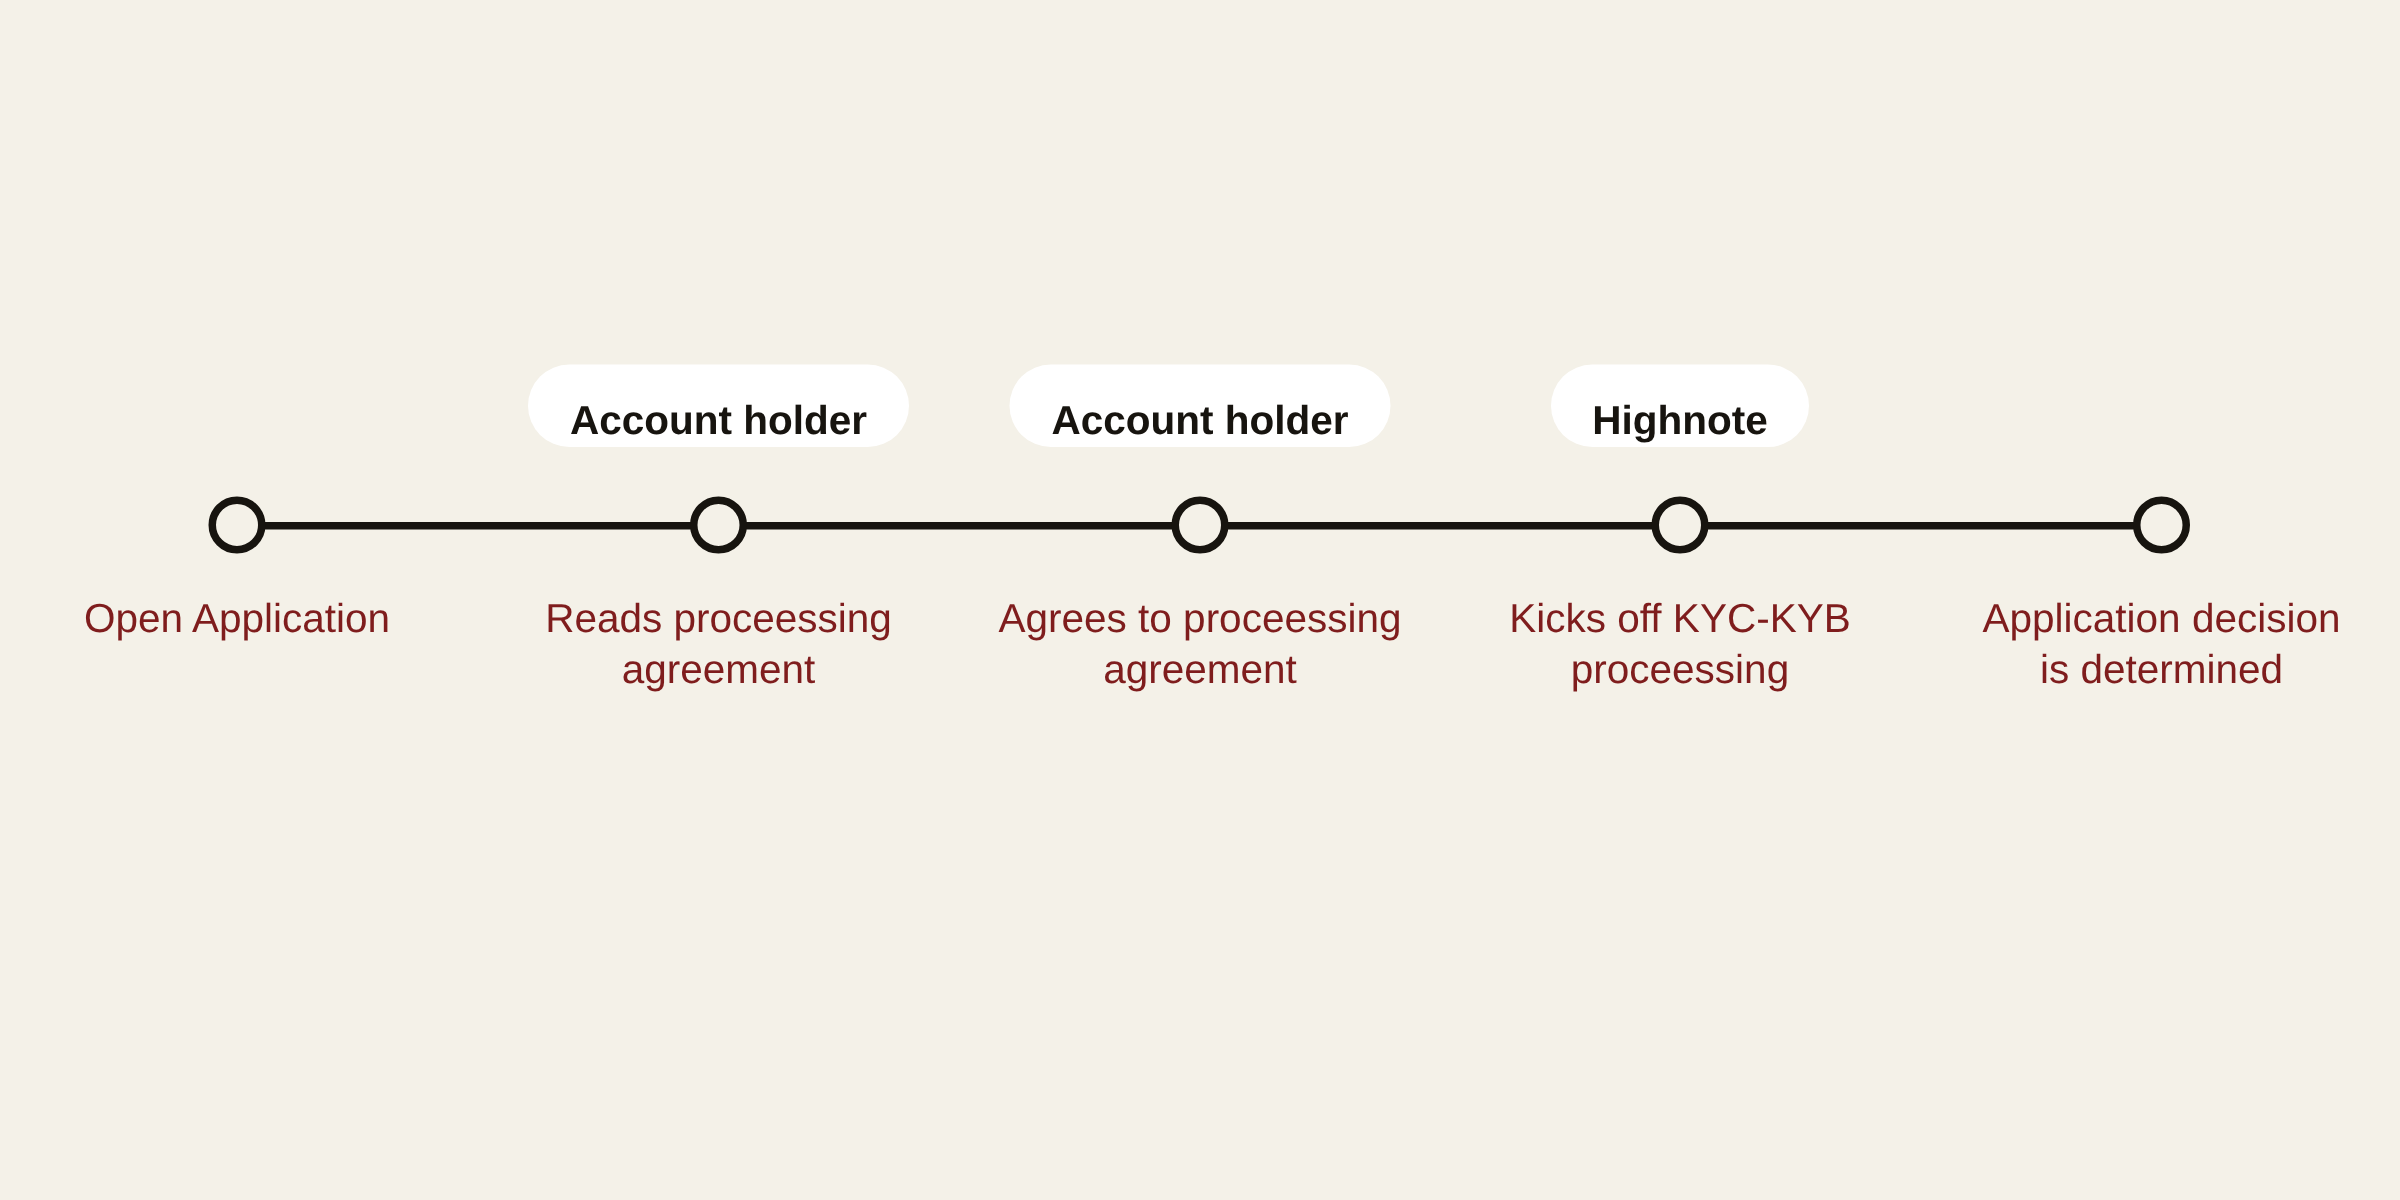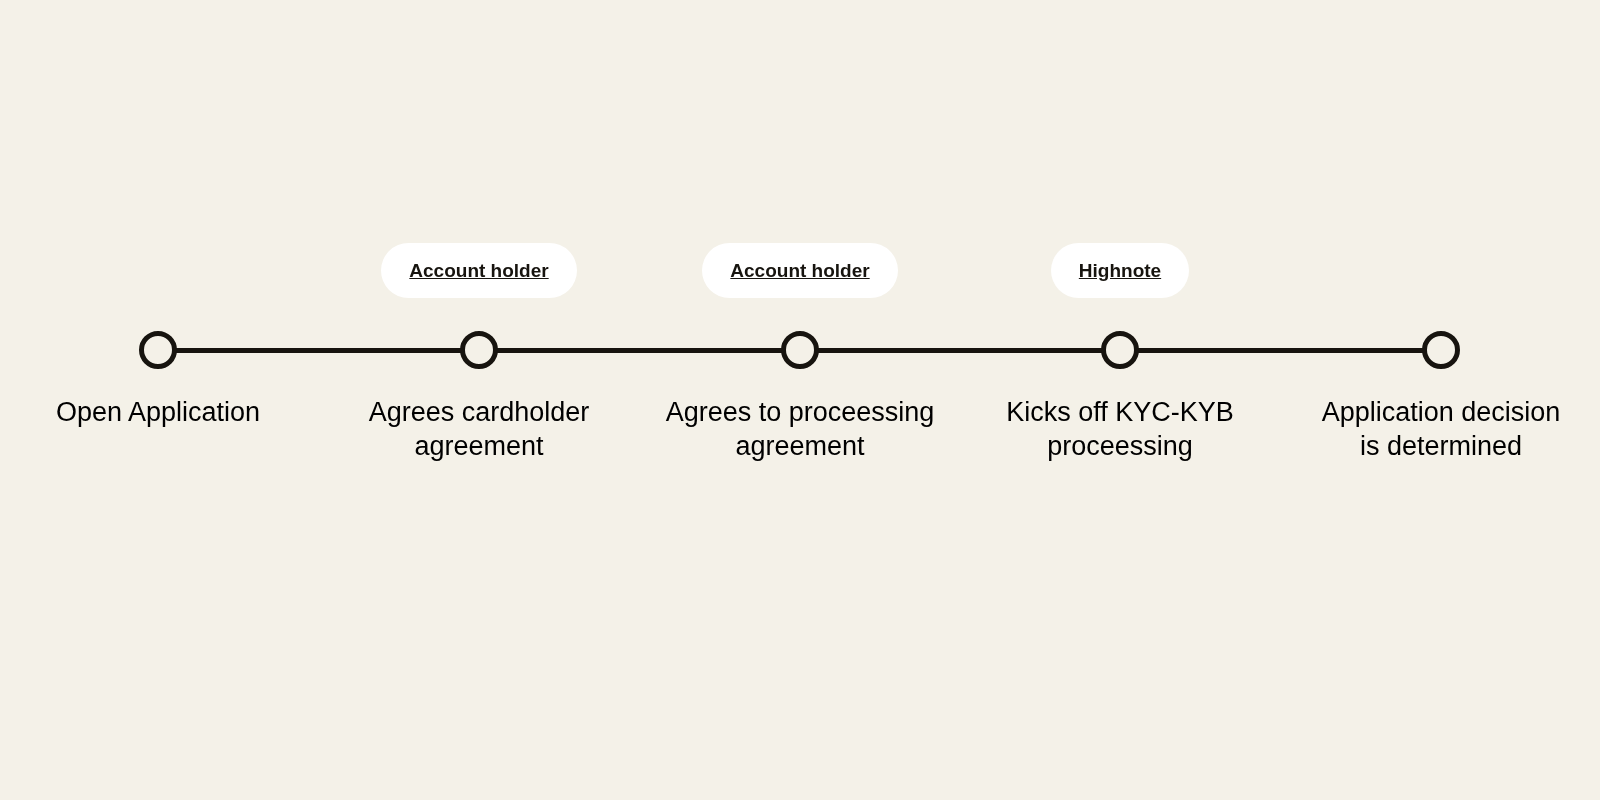--- a/index.html
+++ b/index.html
@@ -30,42 +30,41 @@
     align-items: center;
   }
   .s1 { left: -2px; }
   .s2 { left: 319px; }
   .s3 { left: 640px; }
   .s4 { left: 960px; }
   .s5 { left: 1281px; }
   .badge {
     height: 55px;
     line-height: 55px;
-    padding: 0 28px;
+    padding: 10px 28px;
     background: #ffffff;
     border-radius: 28px;
-    font-size: 19px;
+    font-size: 27px;
     font-weight: bold;
     color: #17140f;
     white-space: nowrap;
-    text-decoration: underline;
   }
   .node {
     margin-top: 33px;
     width: 38px; height: 38px;
     border: 5px solid #17140f;
     border-radius: 50%;
     background: #f4f1e8;
   }
   .label {
     margin-top: 26px;
     font-size: 27px;
     line-height: 34px;
     text-align: center;
-    color: #000000;
+    color: #7f1d1d;
     white-space: nowrap;
   }
   .label span { display: block; }
 </style>
 </head>
 <body>
 
 <div class="timeline">
   <div class="track"></div>
 
@@ -75,21 +74,21 @@
     <div class="label">
       <span>Open Application</span>
       <span></span>
     </div>
   </div>
 
   <div class="step s2">
     <div class="badge">Account holder</div>
     <div class="node"></div>
     <div class="label">
-      <span>Agrees cardholder</span>
+      <span>Reads proceessing</span>
       <span>agreement</span>
     </div>
   </div>
 
   <div class="step s3">
     <div class="badge">Account holder</div>
     <div class="node"></div>
     <div class="label">
       <span>Agrees to proceessing</span>
       <span>agreement</span>

